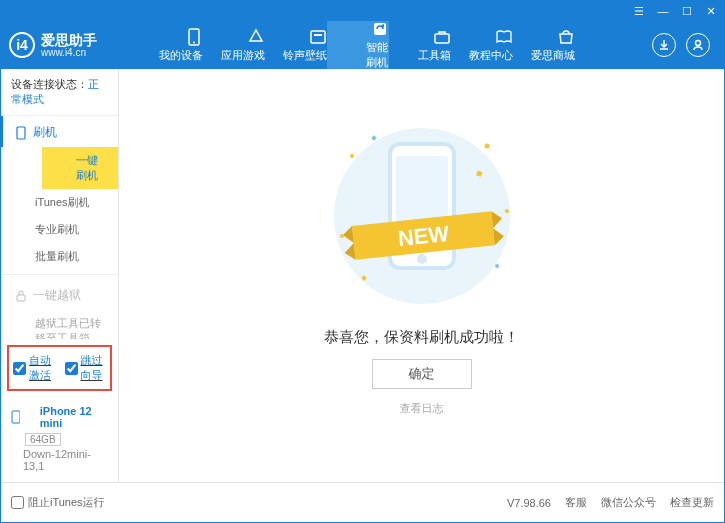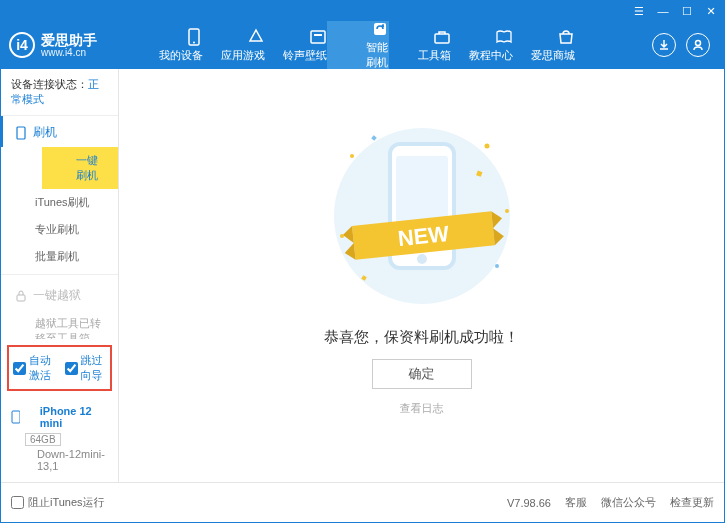--- a/index.html
+++ b/index.html
@@ -23,27 +23,27 @@
 .sidebar { width: 118px; border-right: 1px solid #e5e5e5; display: flex; flex-direction: column; }
 .conn { padding: 8px 10px; font-size: 11px; border-bottom: 1px solid #eee; }
 .conn .st { color: #1a7fd4; }
 .tree { flex: 1; overflow: auto; }
 .tree-grp { padding: 8px 10px 6px 14px; display: flex; align-items: center; gap: 6px; color: #555; font-size: 12px; }
 .tree-grp.active { color: #1a7fd4; border-left: 2px solid #1a7fd4; padding-left: 12px; }
 .tree-sub { padding: 6px 10px 6px 34px; font-size: 11px; color: #666; cursor: pointer; }
 .tree-sub.active { background: #fde047; color: #1a7fd4; margin-left: 41px; }
 .tree-sub.muted { color: #aaa; }
 .tree-div { border-top: 1px solid #eee; margin: 4px 0; }
-.chk-row { border: 2px solid #e74c3c; margin: 6px 6px 8px 6px; padding: 6px 4px; display: flex; gap: 10px; align-items: center; font-size: 11px; }
+.chk-row { border: 2px solid #e74c3c; margin: 6px 6px 8px 6px; padding: 6px 4px; display: flex; gap: 10px; align-items: center; font-size: 11px; text-decoration: underline; }
 .chk-row label { display: flex; align-items: center; gap: 3px; color: #1a7fd4; }
 .chk-row input { accent-color: #1a7fd4; }
 .device { padding: 6px 10px 10px 10px; font-size: 11px; }
 .device .dn { color: #1a7fd4; font-weight: bold; display: flex; align-items: center; gap: 20px; }
 .device .cap { display: inline-block; border: 1px solid #ccc; border-radius: 0; padding: 0 4px; margin: 4px 0 2px 14px; color: #888; font-size: 10px; }
-.device .mdl { color: #888; margin-left: 26px; }
+.device .mdl { color: #888; margin-left: 12px; }
 .main { flex: 1; display: flex; flex-direction: column; align-items: center; justify-content: center; gap: 12px; position: relative; }
 .illus { margin-top: -20px; }
 .msg { font-size: 15px; color: #333; }
 .ok-btn { width: 100px; height: 30px; border: 1px solid #ccc; background: #fff; color: #555; cursor: pointer; font-size: 13px; }
 .loglink { font-size: 11px; color: #aaa; cursor: pointer; }
 .footer { height: 40px; border-top: 1px solid #e5e5e5; display: flex; align-items: center; padding: 0 10px; font-size: 11px; color: #666; gap: 14px; }
 .footer .spacer { flex: 1; }
 .footer label { display: flex; align-items: center; gap: 4px; }
 svg { display: block; }
 </style>

